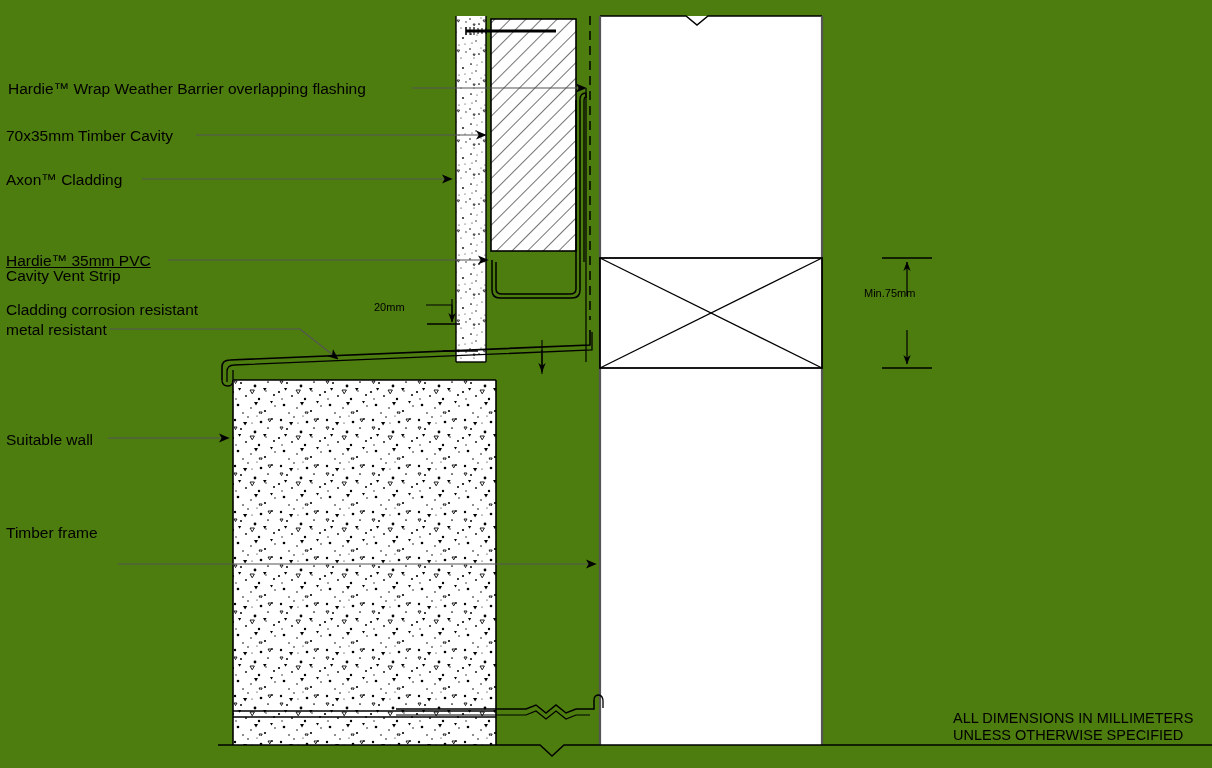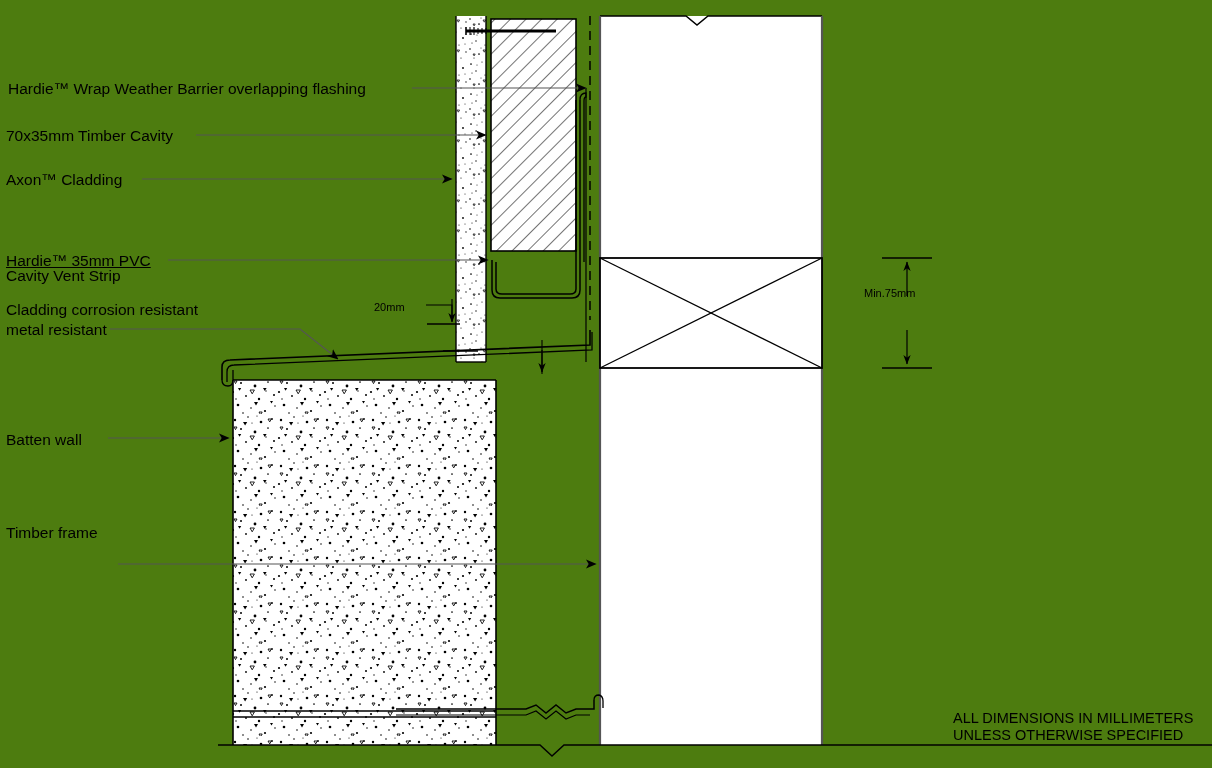--- a/index.html
+++ b/index.html
@@ -245,21 +245,21 @@
 <div class="lbl" style="left:6px; top:126px;">70x35mm Timber Cavity</div>
 
 <div class="lbl" style="left:6px; top:170px;">Axon™ Cladding</div>
 
 <div class="lbl" style="left:6px; top:251px;text-decoration:underline;">Hardie™ 35mm PVC</div>
 <div class="lbl" style="left:6px; top:266px;">Cavity Vent Strip</div>
 
 <div class="lbl" style="left:6px; top:300px;">Cladding corrosion resistant</div>
 <div class="lbl" style="left:6px; top:320px;">metal resistant</div>
 
-<div class="lbl" style="left:6px; top:430px;">Batten wall</div>
+<div class="lbl" style="left:6px; top:430px;">Suitable wall</div>
 
 <div class="lbl" style="left:6px; top:523px;">Timber frame</div>
 
 <div class="lbl dim" style="left:374px; top:298px;">20mm</div>
 
 <div class="lbl dim" style="left:864px; top:284px;">Min.75mm</div>
 
 <div class="note" style="left:953px; top:710px;">ALL DIMENSIONS IN MILLIMETERS</div>
 <div class="note" style="left:953px; top:727px;">UNLESS OTHERWISE SPECIFIED</div>
 

